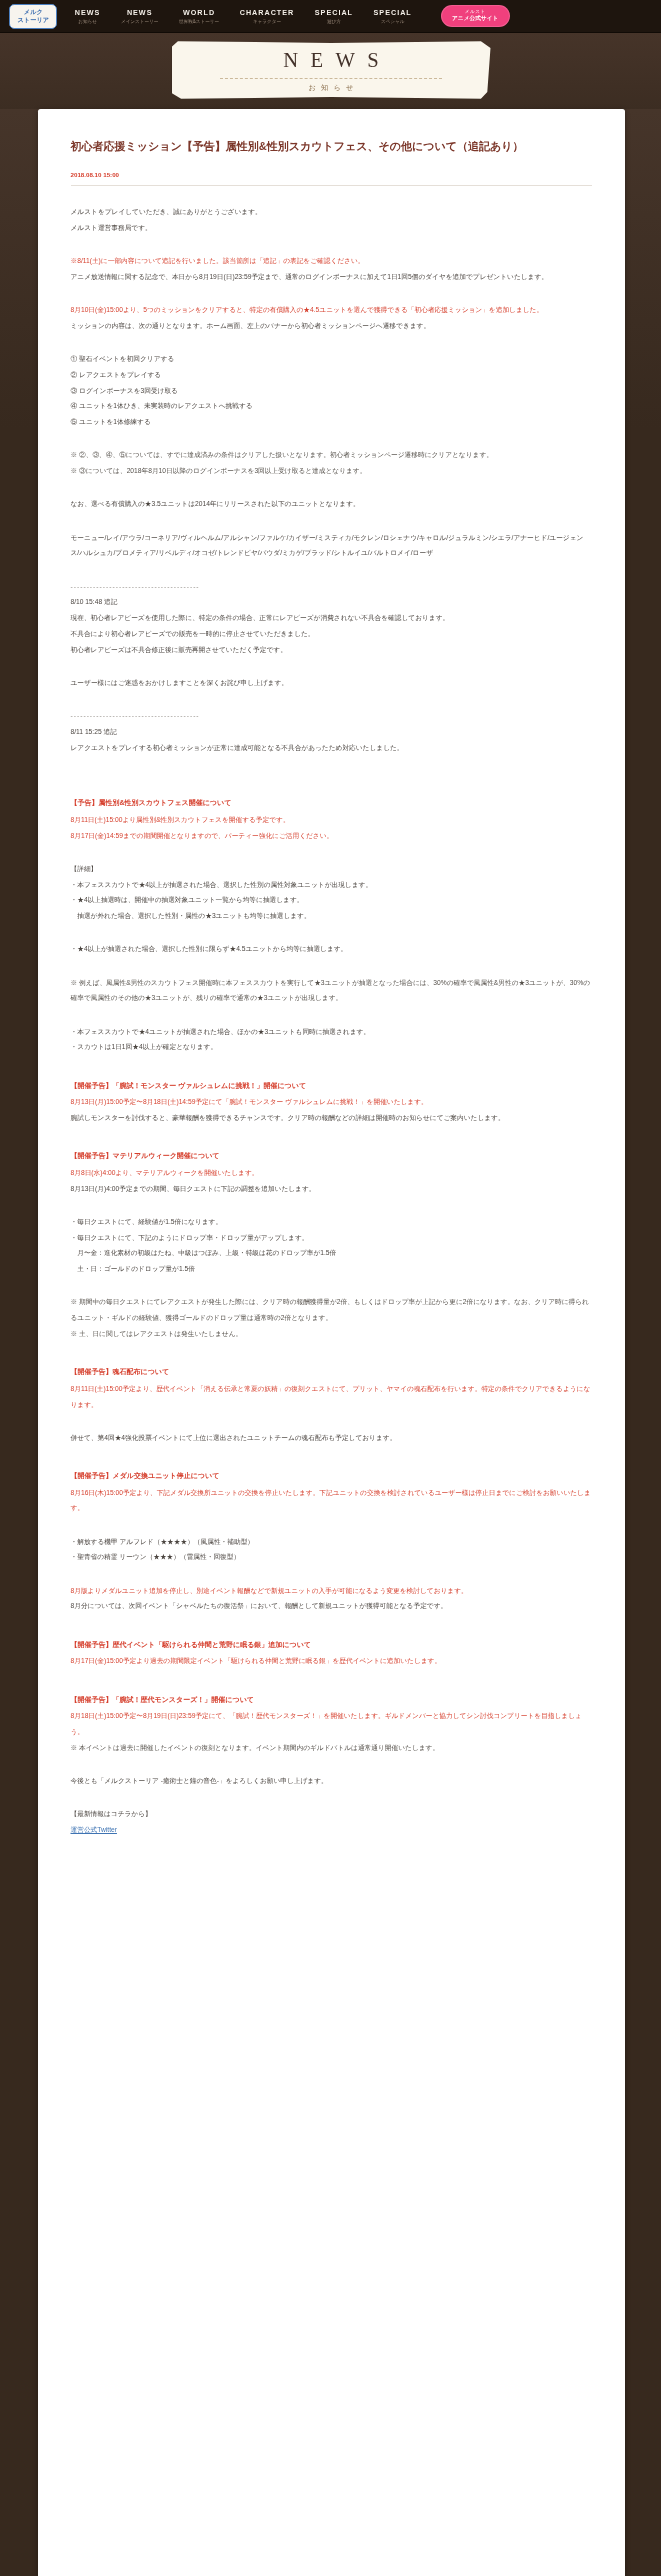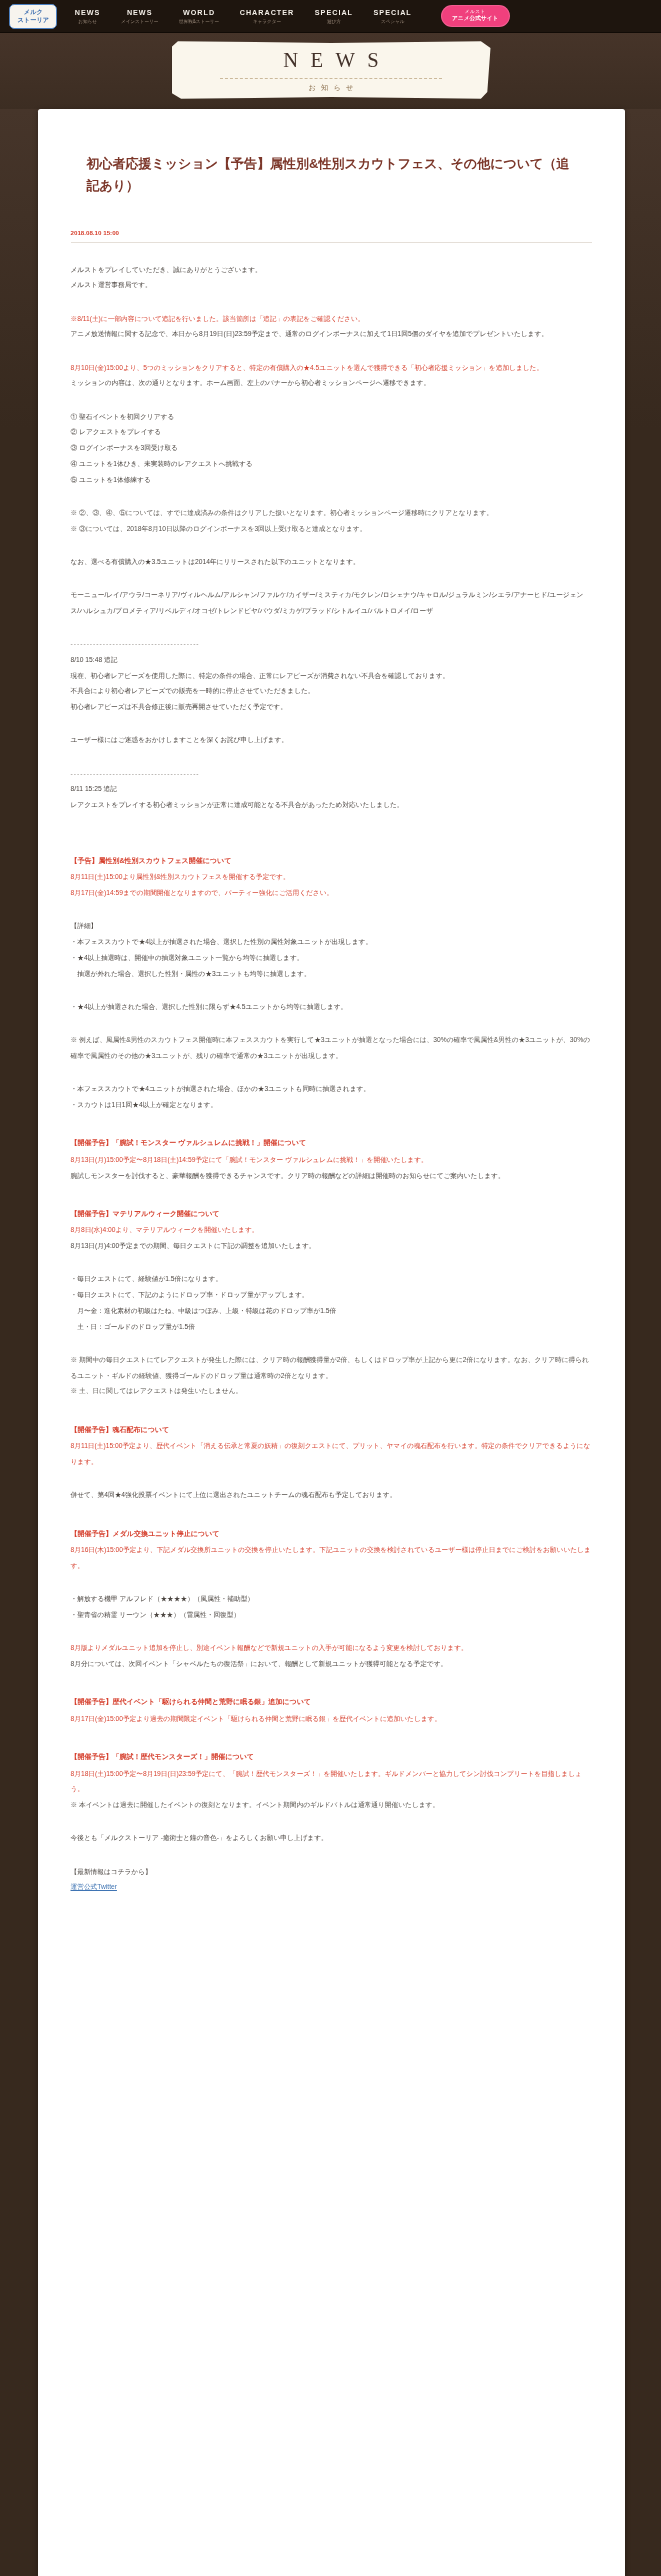--- a/index.html
+++ b/index.html
@@ -75,21 +75,21 @@
   .main-area { background:linear-gradient(180deg,#46352a 0px,#37291e 319px); padding-bottom:2.1px; }
   .card {
     width:587px; margin:0 auto;
     background:#ffffff;
     border-radius:2.6px;
     padding:28px 33px 33px;
     min-height:2535px;
     display:flex; flex-direction:column;
     box-shadow:0 1px 5.2px rgba(0,0,0,.35);
   }
-  .article-title { margin:16px; font-size:13px; font-weight:bold; color:#7c372a; line-height:1.7; }
+  .article-title { margin:0; font-size:11px; font-weight:bold; color:#7c372a; line-height:1.7; }
   .article-date  { color:#d6402e; font-size:6.2px; font-weight:bold; margin:15.5px 0 6.2px; }
   .rule { border:0; border-top:0.5px solid #e5dfd8; margin:0 0 18.5px; }
 
   .article-body .line { font-size:6.7px; line-height:2.35; margin:0; color:#4b4540; }
   .article-body .red  { color:#d6402e; }
   .article-body .h    { color:#d6402e; font-weight:bold; font-size:7px; margin-top:5.2px; }
   .article-body .note { color:#55504a; }
   .article-body .sepline { color:#8f8a84; letter-spacing:1px; }
   .article-body .gap  { height:17.5px; }
   .tlink { color:#3f74b3; text-decoration:underline; cursor:pointer; }

